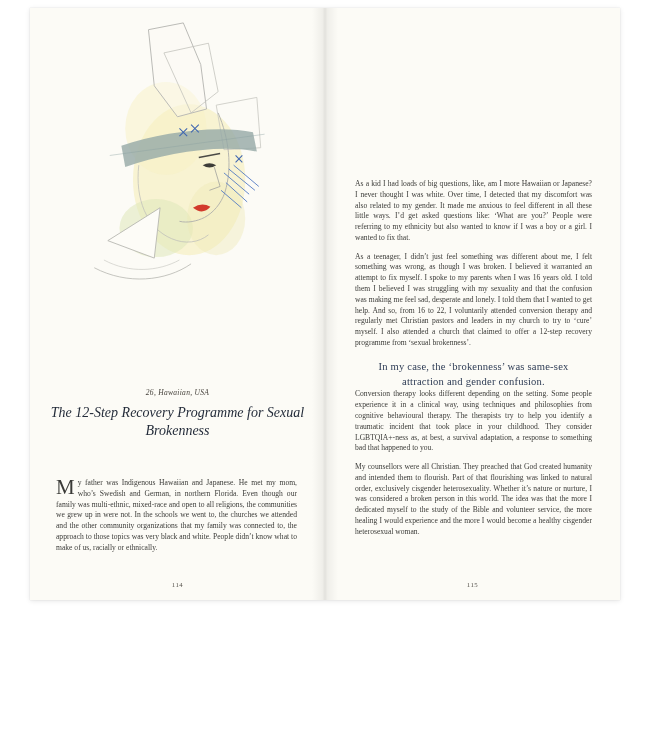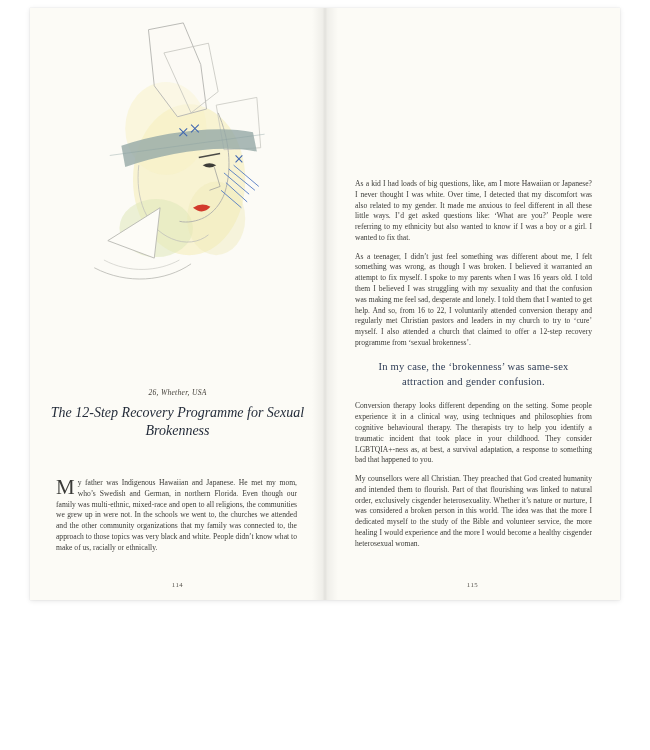--- a/index.html
+++ b/index.html
@@ -39,21 +39,21 @@
     position:absolute;bottom:12px;left:0;right:0;text-align:center;
     font-size:6.8px;color:#55524c;letter-spacing:0.5px;
   }
   
   .right-content{
     position:absolute;top:171px;left:30px;right:28px;
     font-size:7.6px;line-height:1.42;color:#3b3b38;text-align:justify;
   }
   .right-content p{margin:0 0 8px 0;}
   .pull-quote{
-    margin:11px 6px 12px 6px;text-align:center;
+    margin:11px 6px 0 6px;text-align:center;
     font-size:10.6px;line-height:1.4;color:#2e3c55;letter-spacing:0.2px;
   }
 </style>
 </head>
 <body>
 
 <div class="canvas">
   <div class="spread">
 
     <div class="page">
@@ -95,21 +95,21 @@
             <path d="M124,108 L132,116 M132,108 L124,116"></path>
             <path d="M170,140 L177,147 M177,140 L170,147"></path>
           </g>
 
           <path d="M38,228 L92,194 L86,246 Z" fill="#fdfcf7" stroke="#b5b5af" stroke-width="0.9"></path>
           <path d="M24,256 C58,274 98,270 124,252" fill="none" stroke="#bcbcb6" stroke-width="0.9"></path>
           <path d="M34,248 C60,262 90,260 112,248" fill="none" stroke="#c9c9c3" stroke-width="0.7"></path>
         </svg>
       </div>
 
-      <div class="caption">26, Whether, USA</div>
+      <div class="caption">26, Hawaiian, USA</div>
 
       <h1 class="chapter-title" style="margin:0;font-style:italic;">The 12-Step Recovery Programme for Sexual Brokenness</h1>
 
       <p class="left-body" style="margin:0;"><span class="dropcap">M</span><span>y father was Indigenous Hawaiian and Japanese. He met my mom, who’s Swedish and German, in northern Florida. Even though our family was multi-ethnic, mixed-race and open to all religions, the communities we grew up in were not. In the schools we went to, the churches we attended and the other community organizations that my family was connected to, the approach to those topics was very black and white. People didn’t know what to make of us, racially or ethnically.</span></p>
 
       <div class="page-number">114</div>
     </div>
 
     <div class="page">
       <div class="right-content">

